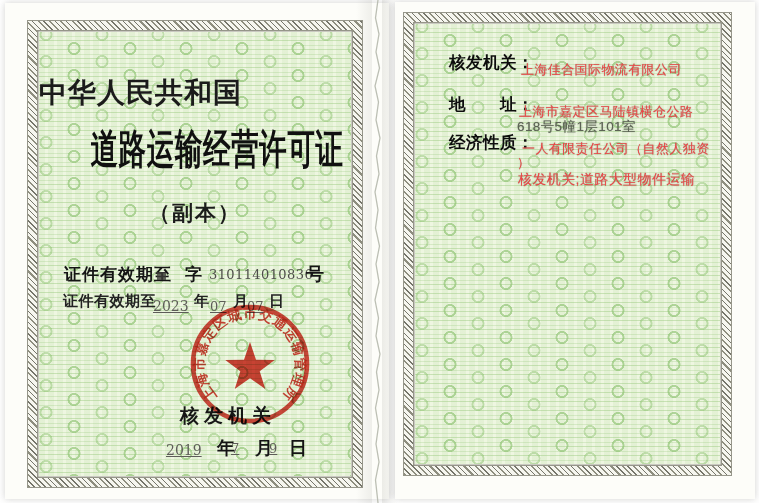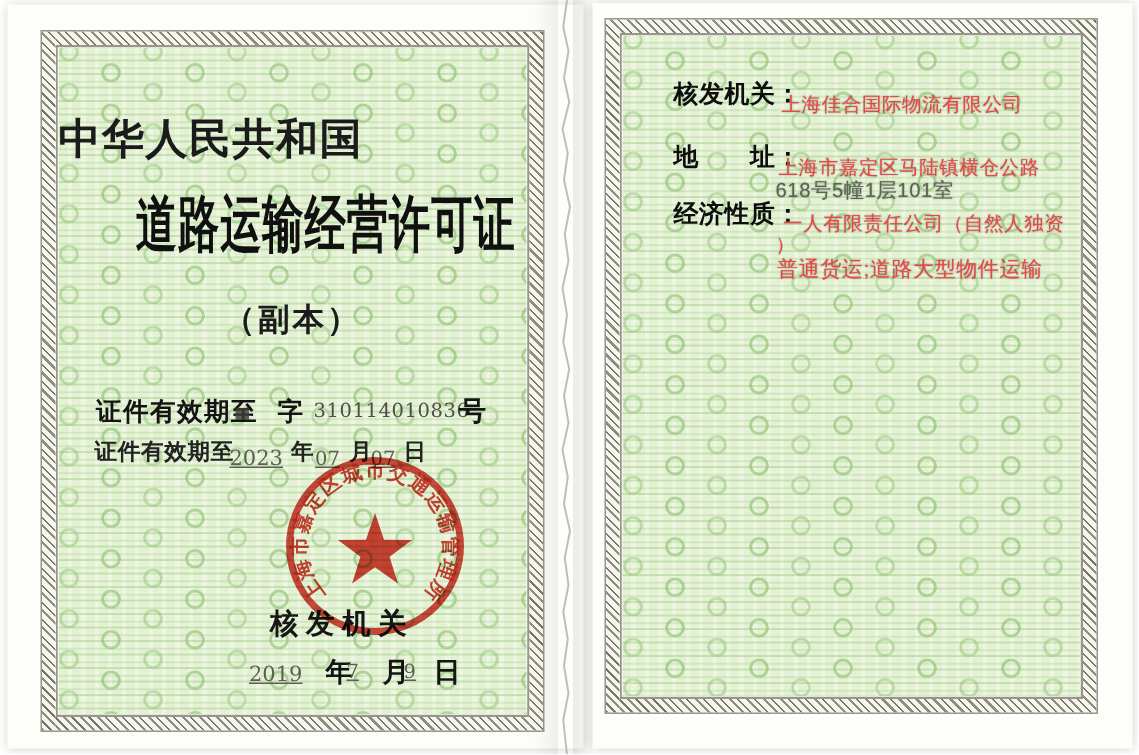--- a/index.html
+++ b/index.html
@@ -169,15 +169,15 @@
   <div class="abs field-value f0-value">上海佳合国际物流有限公司</div>
 
   <div class="abs field-label f1-label">地　　址：</div>
   <div class="abs field-value f1-value">上海市嘉定区马陆镇横仓公路</div>
   <div class="abs field-value f1-value2">618号5幢1层101室</div>
 
   <div class="abs field-label f2-label">经济性质：</div>
   <div class="abs field-value f2-value">一人有限责任公司（自然人独资</div>
   <div class="abs field-value f2-value2">）</div>
 
-  <div class="abs field-value f3-value">普通货运;道路大型物件运输</div>
+  <div class="abs field-value f3-value">核发机关;道路大型物件运输</div>
 
 </div>
 
 </body></html>

